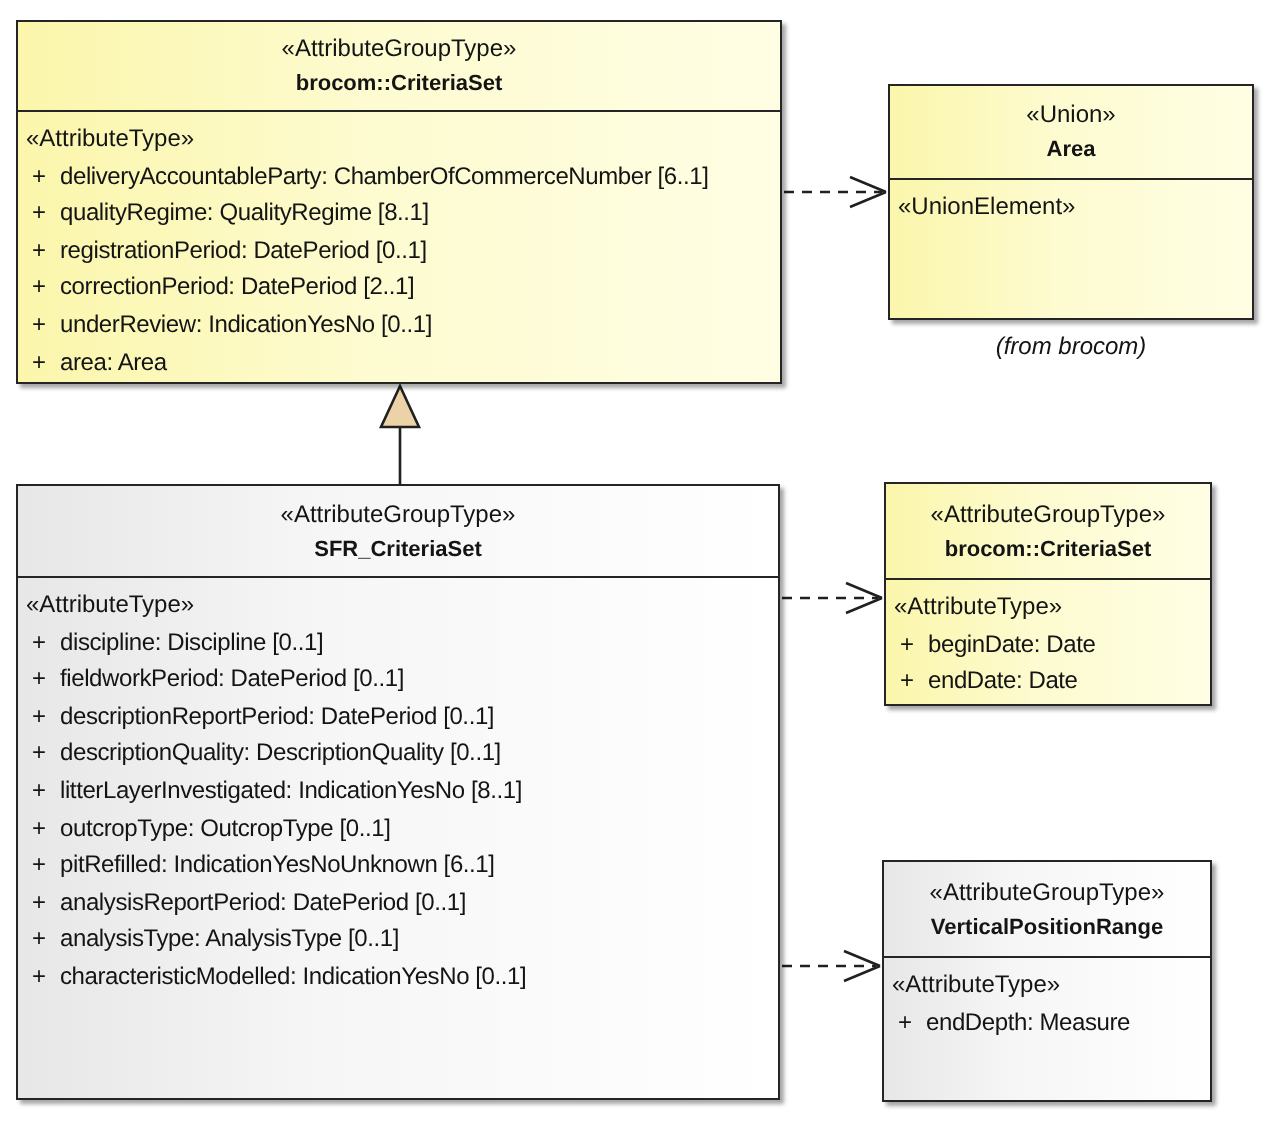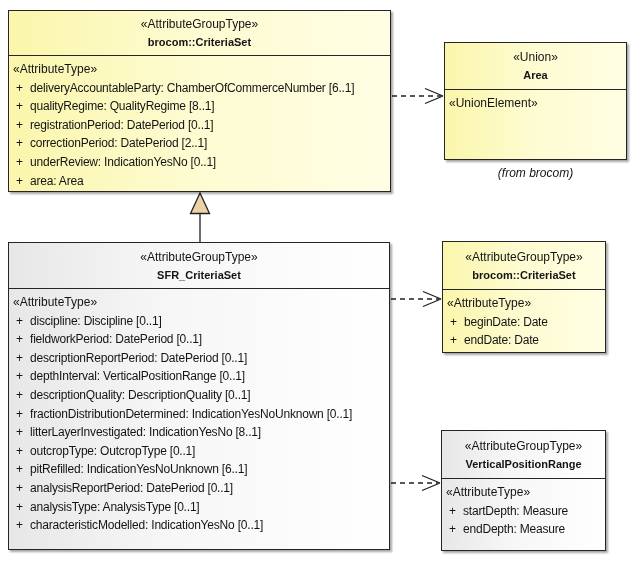--- a/index.html
+++ b/index.html
@@ -122,27 +122,21 @@
     <div class="attr-row">
         <span class="vis">+</span><span>discipline: Discipline [0..1]</span>
       </div>
         <div class="attr-row">
         <span class="vis">+</span><span>fieldworkPeriod: DatePeriod [0..1]</span>
       </div>
         <div class="attr-row">
         <span class="vis">+</span><span>descriptionReportPeriod: DatePeriod [0..1]</span>
       </div>
         <div class="attr-row">
-        <span class="vis">+</span><span>depthInterval: VerticalPositionRange [0..1]</span>
-      </div>
-        <div class="attr-row">
         <span class="vis">+</span><span>descriptionQuality: DescriptionQuality [0..1]</span>
-      </div>
-        <div class="attr-row">
-        <span class="vis">+</span><span>fractionDistributionDetermined: IndicationYesNoUnknown [0..1]</span>
       </div>
         <div class="attr-row">
         <span class="vis">+</span><span>litterLayerInvestigated: IndicationYesNo [8..1]</span>
       </div>
         <div class="attr-row">
         <span class="vis">+</span><span>outcropType: OutcropType [0..1]</span>
       </div>
         <div class="attr-row">
         <span class="vis">+</span><span>pitRefilled: IndicationYesNoUnknown [6..1]</span>
       </div>
@@ -180,21 +174,18 @@
 
 <div class="uml-box fill-plain" style="left:441px; top:430px; width:165px; height:121px;">
   <div class="uml-title" style="height:48px; padding-top:6px;">
     <div class="stereo">«AttributeGroupType»</div>
     <div class="cname">VerticalPositionRange</div>
   </div>
   <div class="uml-attrs">
     <div class="attr-header">«AttributeType»</div>
     <div>
 
-    <div class="attr-row">
-        <span class="vis">+</span><span>startDepth: Measure</span>
-      </div>
         <div class="attr-row">
         <span class="vis">+</span><span>endDepth: Measure</span>
       </div>
       </div>
   </div>
 </div>
 
 </body></html>

